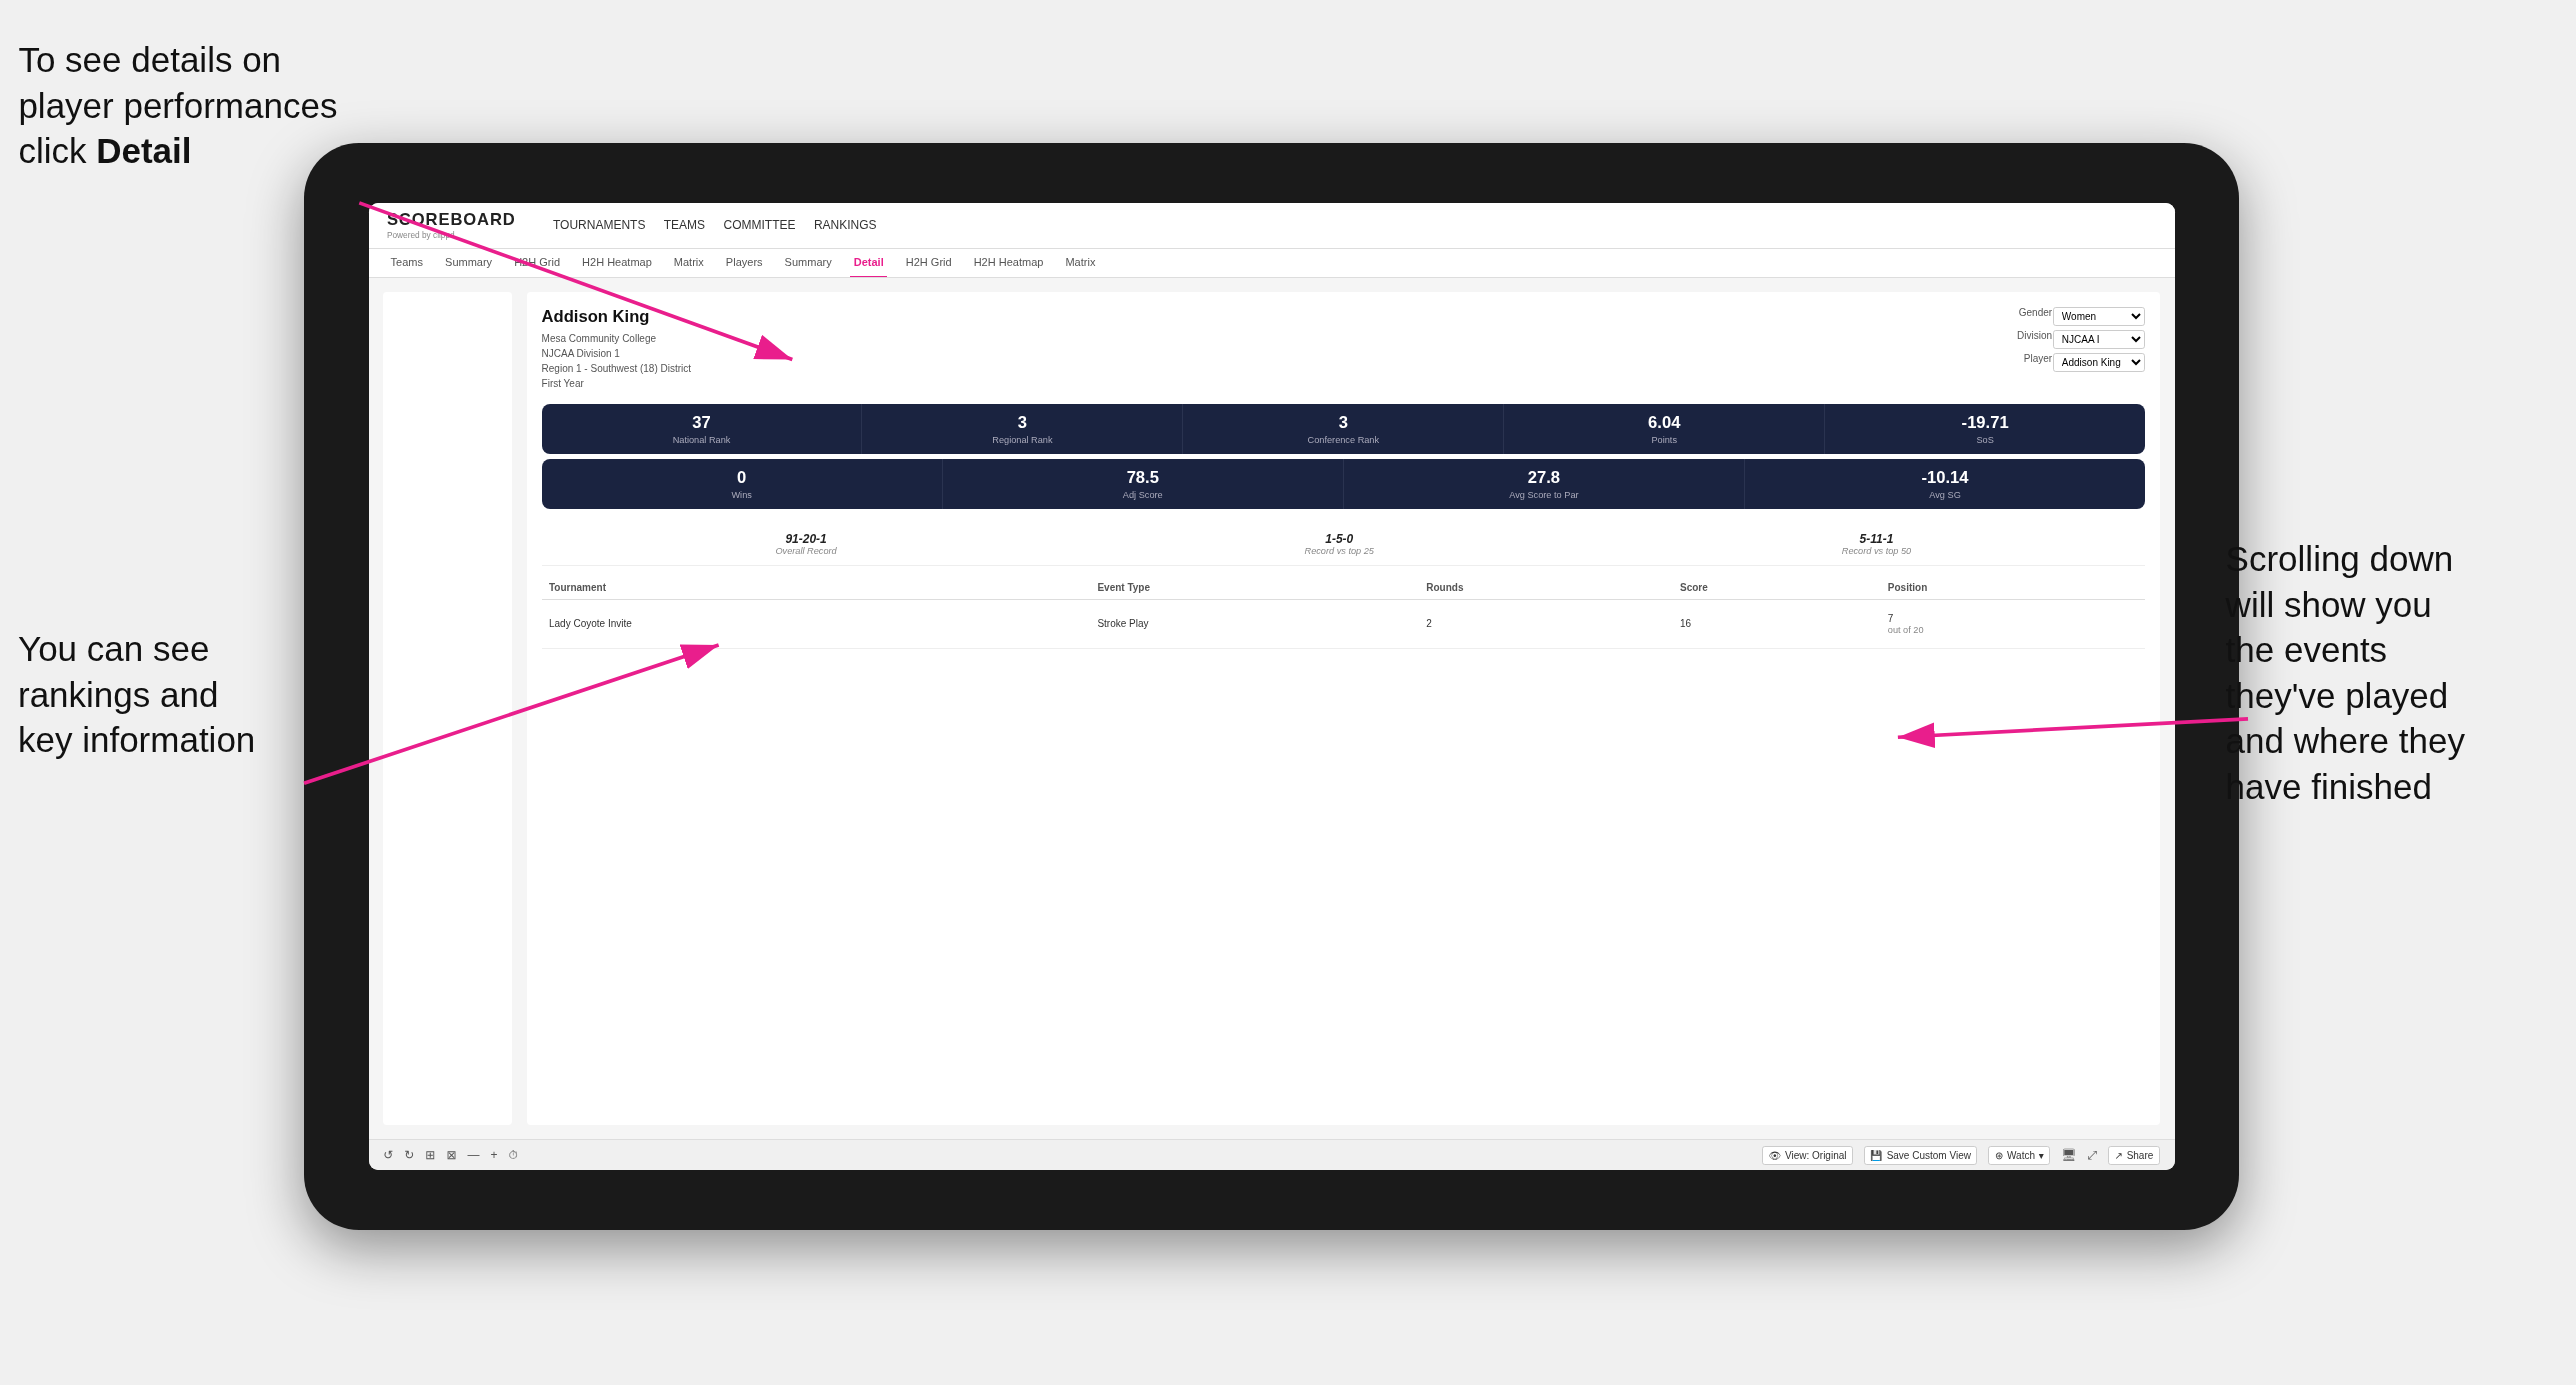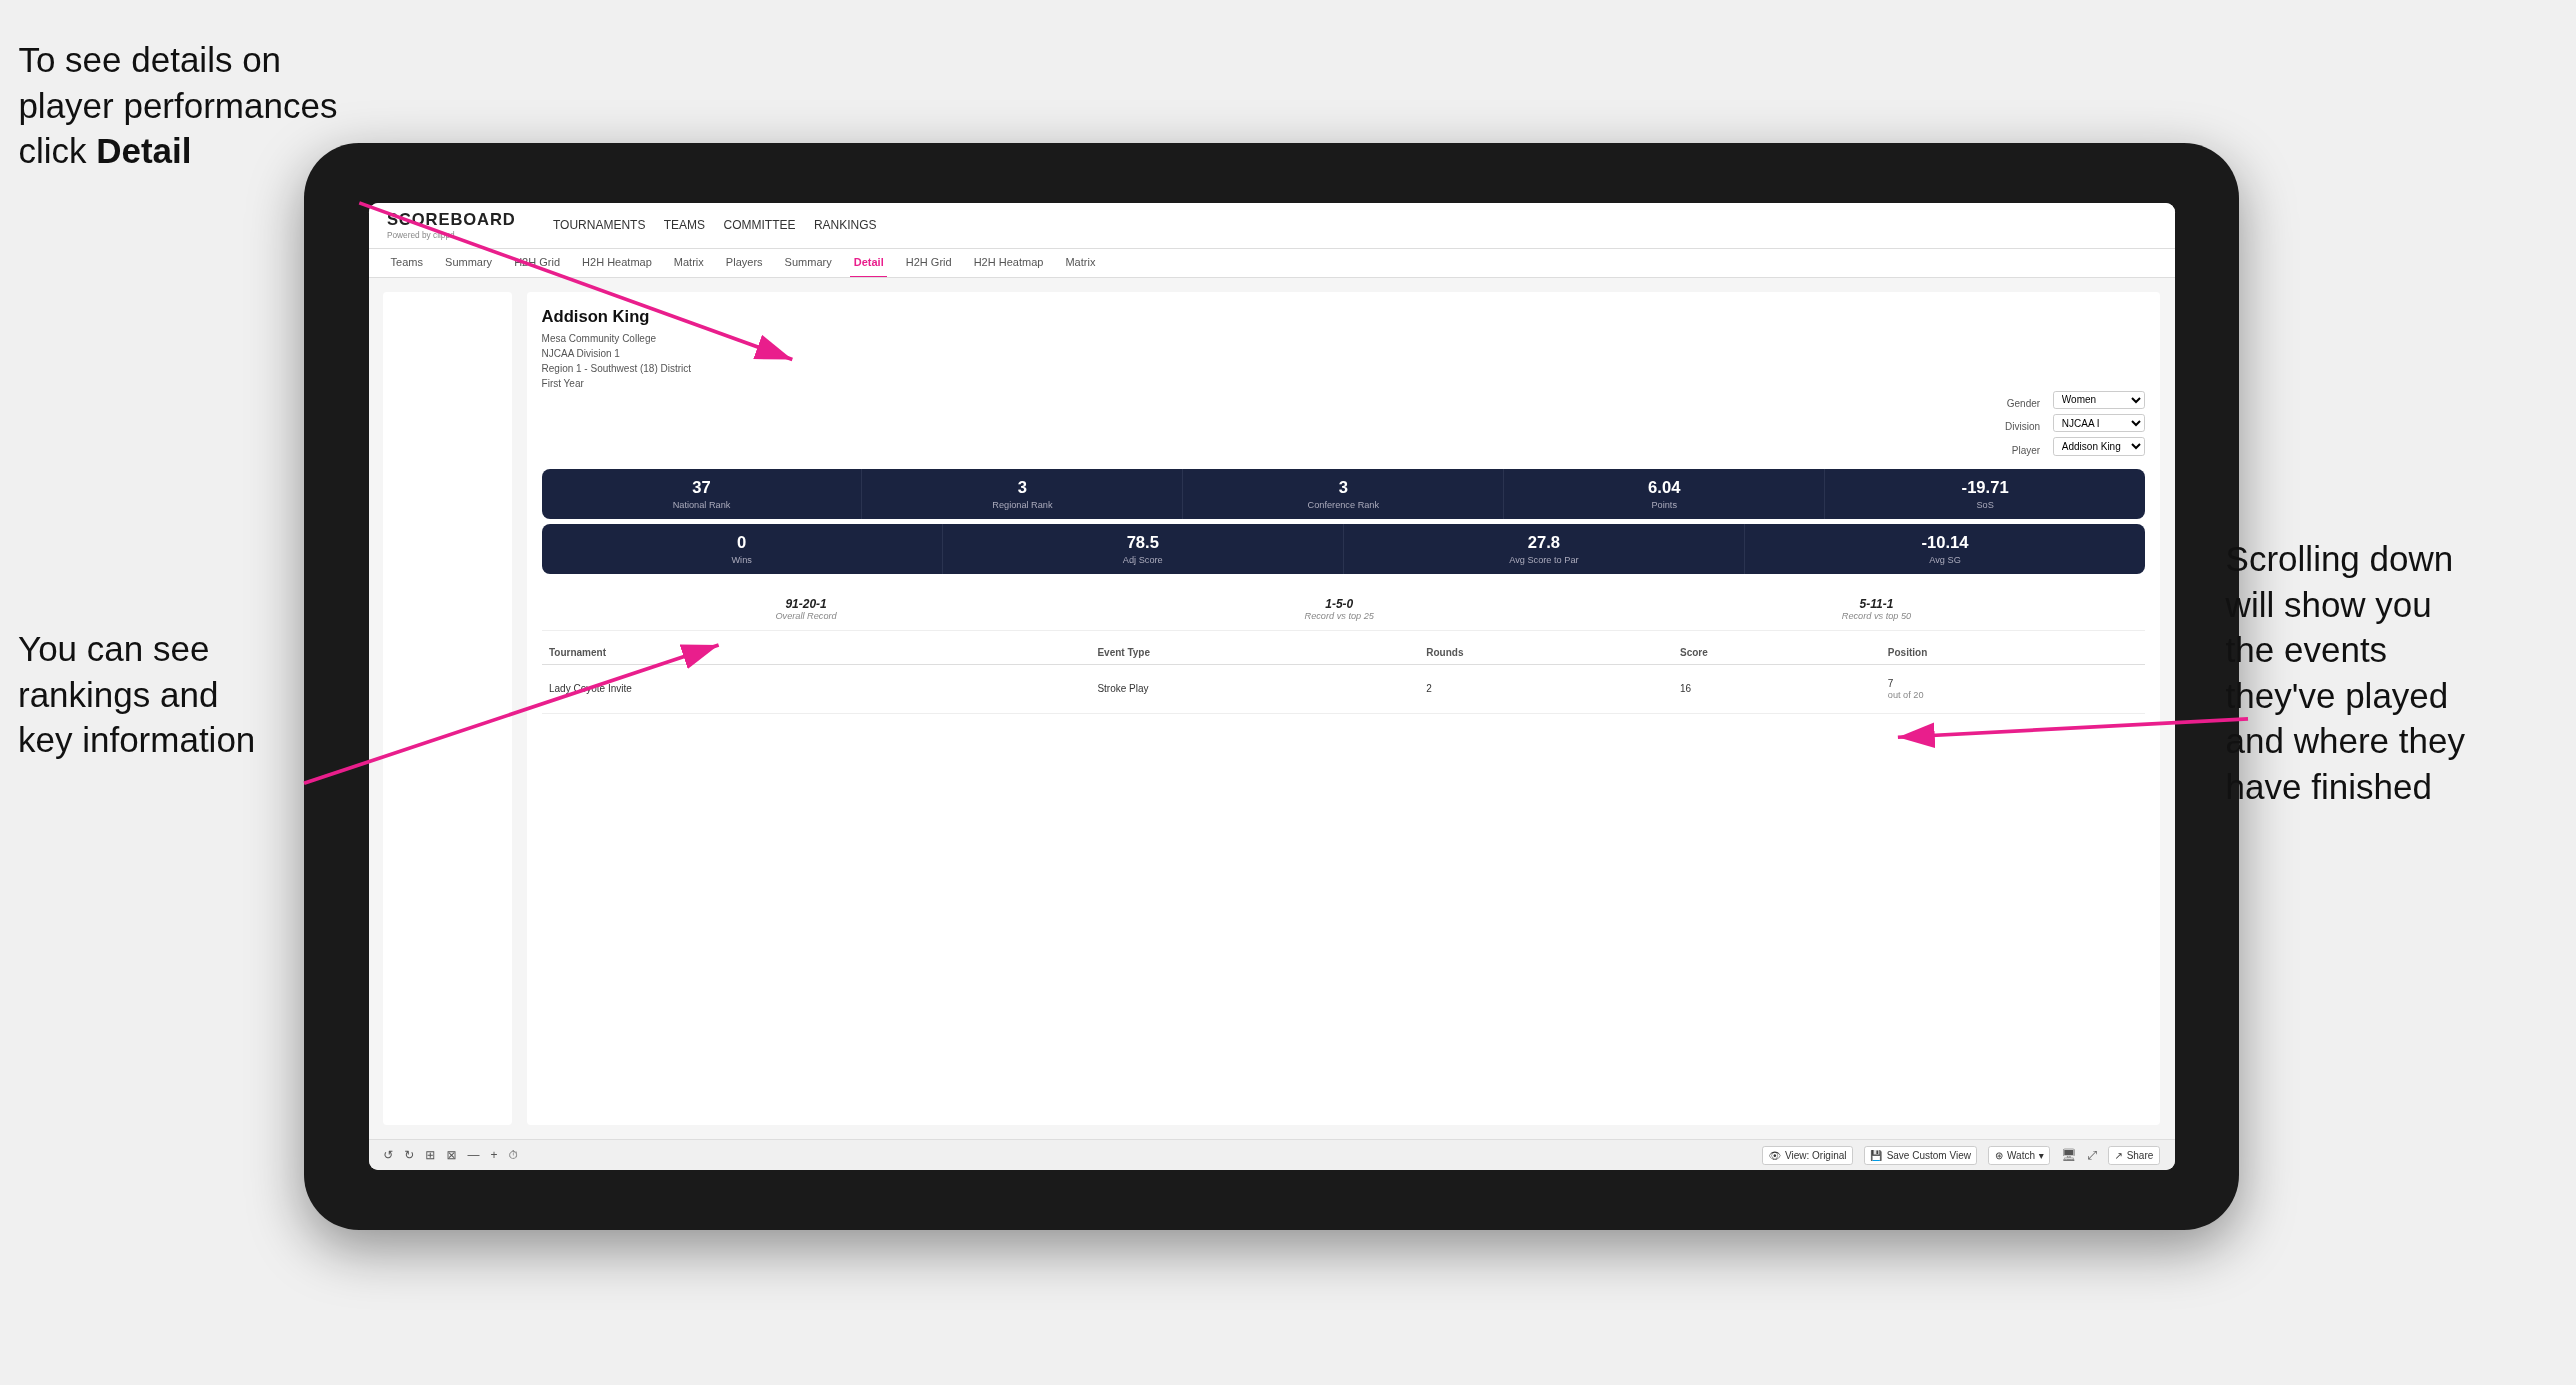--- a/index.html
+++ b/index.html
@@ -159,21 +159,20 @@
       border-radius: 3.7px;
       padding: 14.7px;
       overflow-y: auto;
     }
 
     
     .player-info-section {
       display: flex;
       justify-content: space-between;
       margin-bottom: 13px;
-      flex-direction: column;
     }
 
     .player-details h2 {
       font-size: 16.6px;
       font-weight: 700;
       color: #111;
       margin-bottom: 3.7px;
     }
     .player-details p {
       font-size: 10px;
@@ -182,22 +181,22 @@
     }
 
     .player-filters {
       display: flex;
       flex-direction: column;
       gap: 4.6px;
       align-items: flex-end;
     }
     .filter-row {
       display: flex;
-      align-items: flex-end;
-      gap: 13px;
+      align-items: flex-start;
+      gap: 1px;
       font-size: 10px;
       color: #555;
     }
     .filter-select {
       font-size: 10px;
       border: 0.9px solid #ccc;
       padding: 1.8px 3.7px;
       border-radius: 2.8px;
       background: #fff;
       min-width: 92px;

